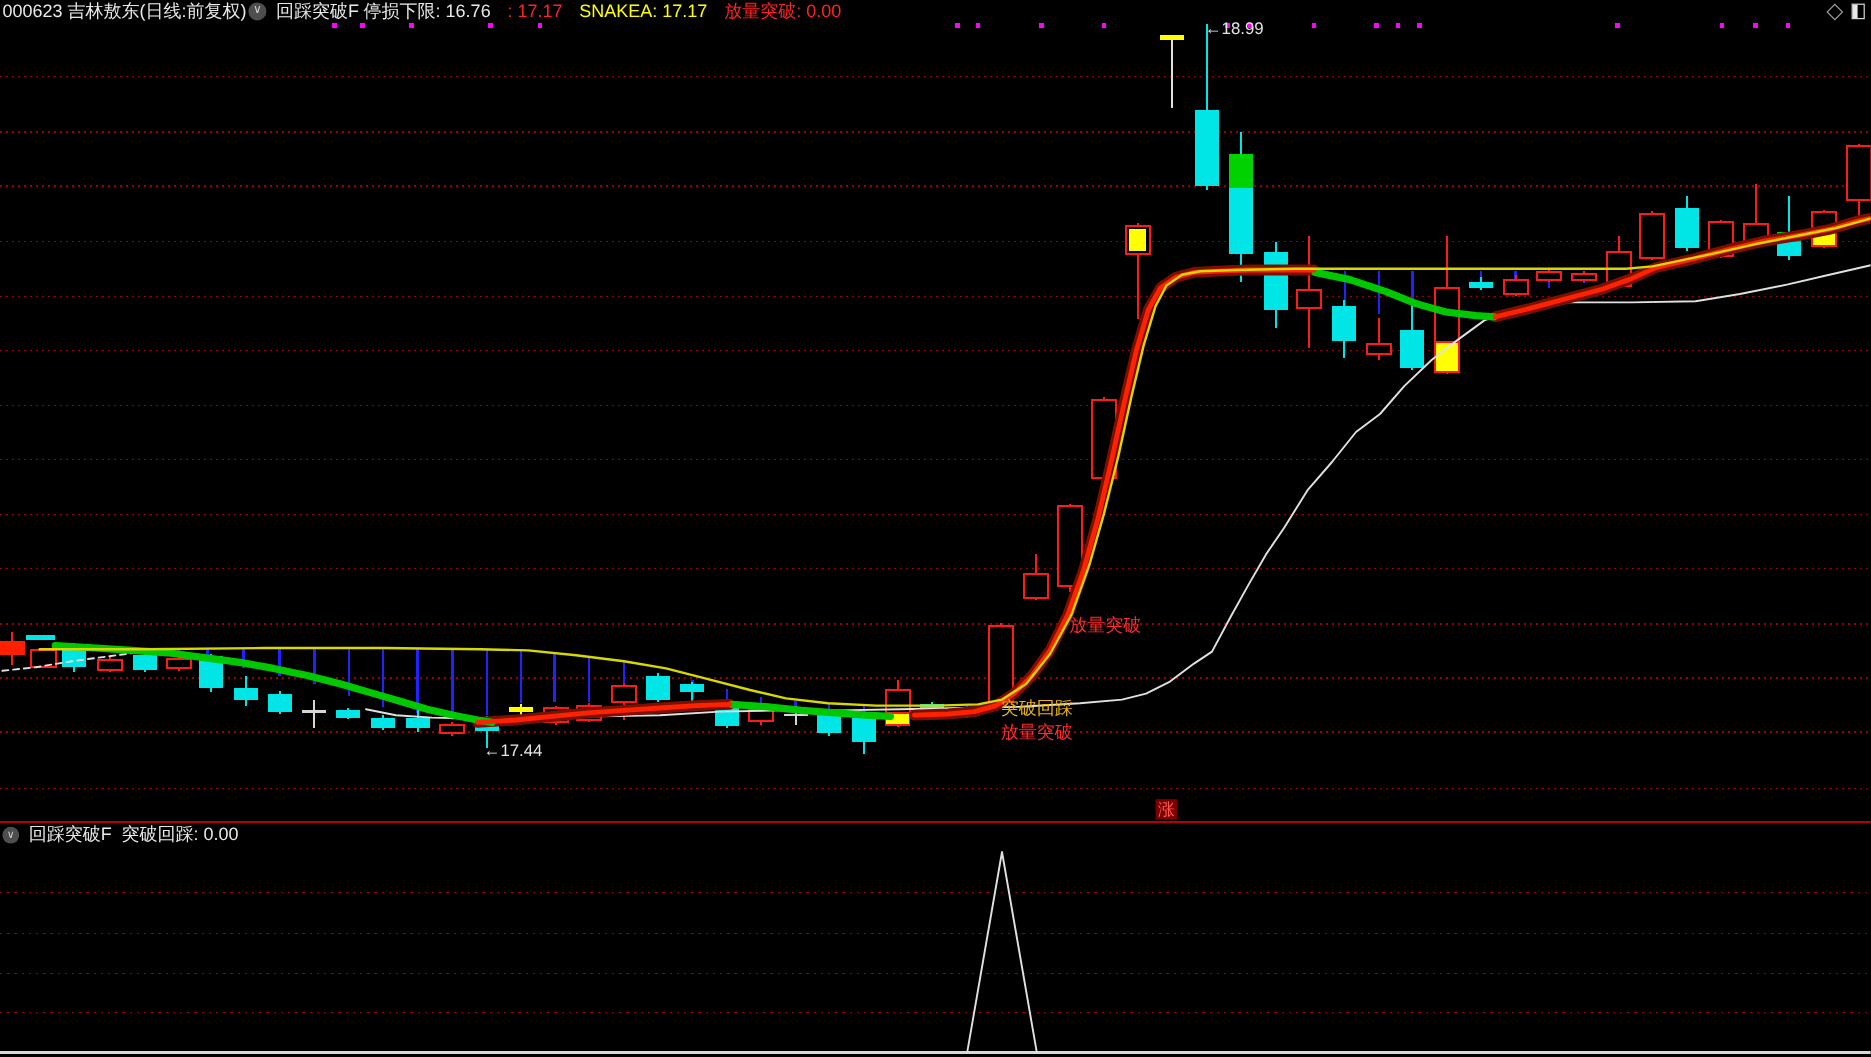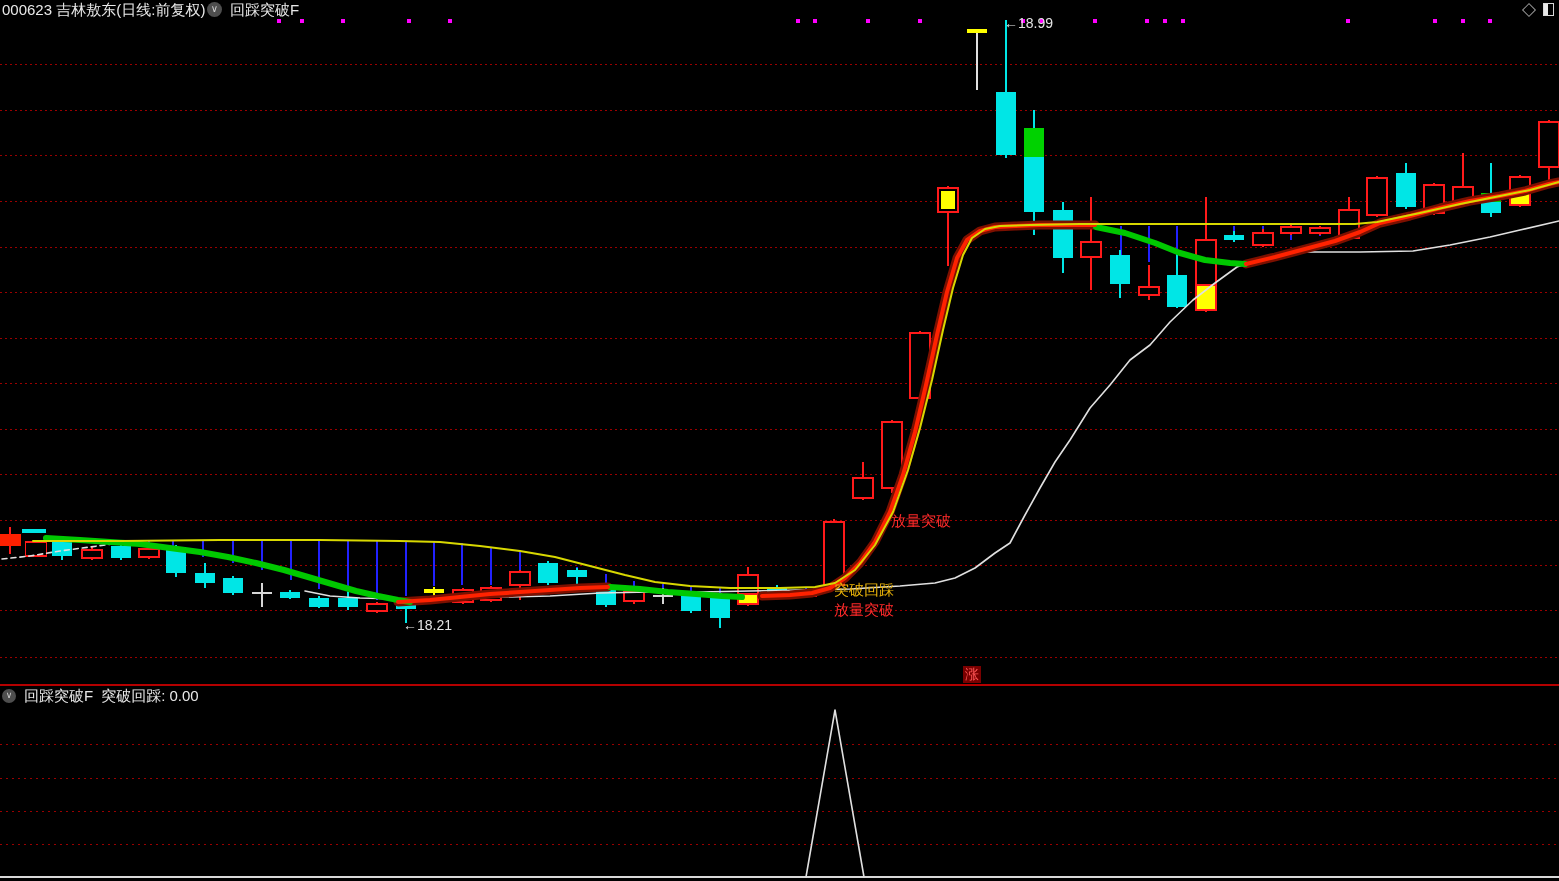--- a/index.html
+++ b/index.html
@@ -241,30 +241,36 @@
       <rect x="1433" y="19" width="4" height="4" fill="#ff00ff" shape-rendering="crispEdges"></rect>
       <rect x="1461" y="19" width="4" height="4" fill="#ff00ff" shape-rendering="crispEdges"></rect>
       <rect x="1488" y="19" width="4" height="4" fill="#ff00ff" shape-rendering="crispEdges"></rect>
       <polyline points="806,877 835,710 864,877" fill="none" stroke="#e0e0e0" stroke-width="1.6" stroke-linejoin="round" stroke-linecap="round"></polyline>
     </svg>
 
   <div class="hdr">
     <span class="t stock">000623 吉林敖东(日线:前复权)</span>
     <span class="circ c1">∨</span>
     <span class="t ind">回踩突破F</span>
+    <span class="hf" id="hfields">
+        <span style="color: rgb(232, 232, 232);">停损下限: 16.76</span>
+        <span style="color: rgb(255, 34, 34);">: 17.17</span>
+        <span style="color: rgb(255, 255, 0);">SNAKEA: 17.17</span>
+        <span style="color: rgb(255, 34, 34);">放量突破: 0.00</span>
+      </span>
     <span class="winicons">
       <span class="diam"></span>
       <span class="rest">
           <div></div>
         </span>
     </span>
   </div>
 
   <div class="ann a-high">←18.99</div>
-  <div class="ann a-low">←18.21</div>
+  <div class="ann a-low">←17.44</div>
   <div class="ann a-b1">放量突破</div>
   <div class="ann a-pb">突破回踩</div>
   <div class="ann a-b2">放量突破</div>
   <div class="ann zhang">涨</div>
 
   <div class="sub">
     <span class="circ2">∨</span>
     <span>回踩突破F</span>
     <span class="val"><span>突破回踩: </span><span>0.00</span></span>
   </div>

